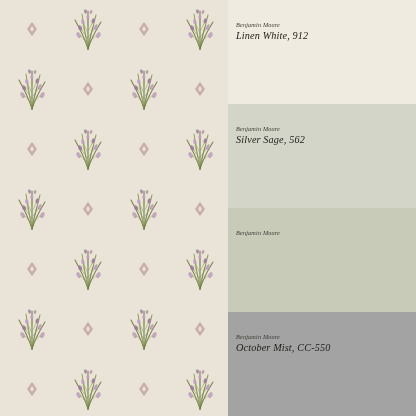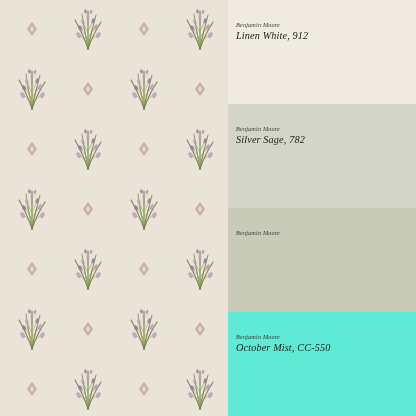--- a/index.html
+++ b/index.html
@@ -833,24 +833,24 @@
       </div>
   </div>
 
   <div class="swatches" id="swatch-stack">
       <div class="swatch" style="background: rgb(240, 235, 224);">
         <div class="brand">Benjamin Moore</div>
         <div class="cname">Linen White, 912</div>
       </div>
       <div class="swatch" style="background: rgb(210, 213, 200);">
         <div class="brand">Benjamin Moore</div>
-        <div class="cname">Silver Sage, 782</div>
+        <div class="cname">Silver Sage, 562</div>
       </div>
       <div class="swatch" style="background: rgb(200, 203, 184);">
         <div class="brand">Benjamin Moore</div>
       </div>
-      <div class="swatch" style="background: #5eead4;">
+      <div class="swatch" style="background: #a3a3a3;">
         <div class="brand">Benjamin Moore</div>
         <div class="cname">October Mist, CC-550</div>
       </div>
     </div>
 
 </div>
 
 </body></html>

